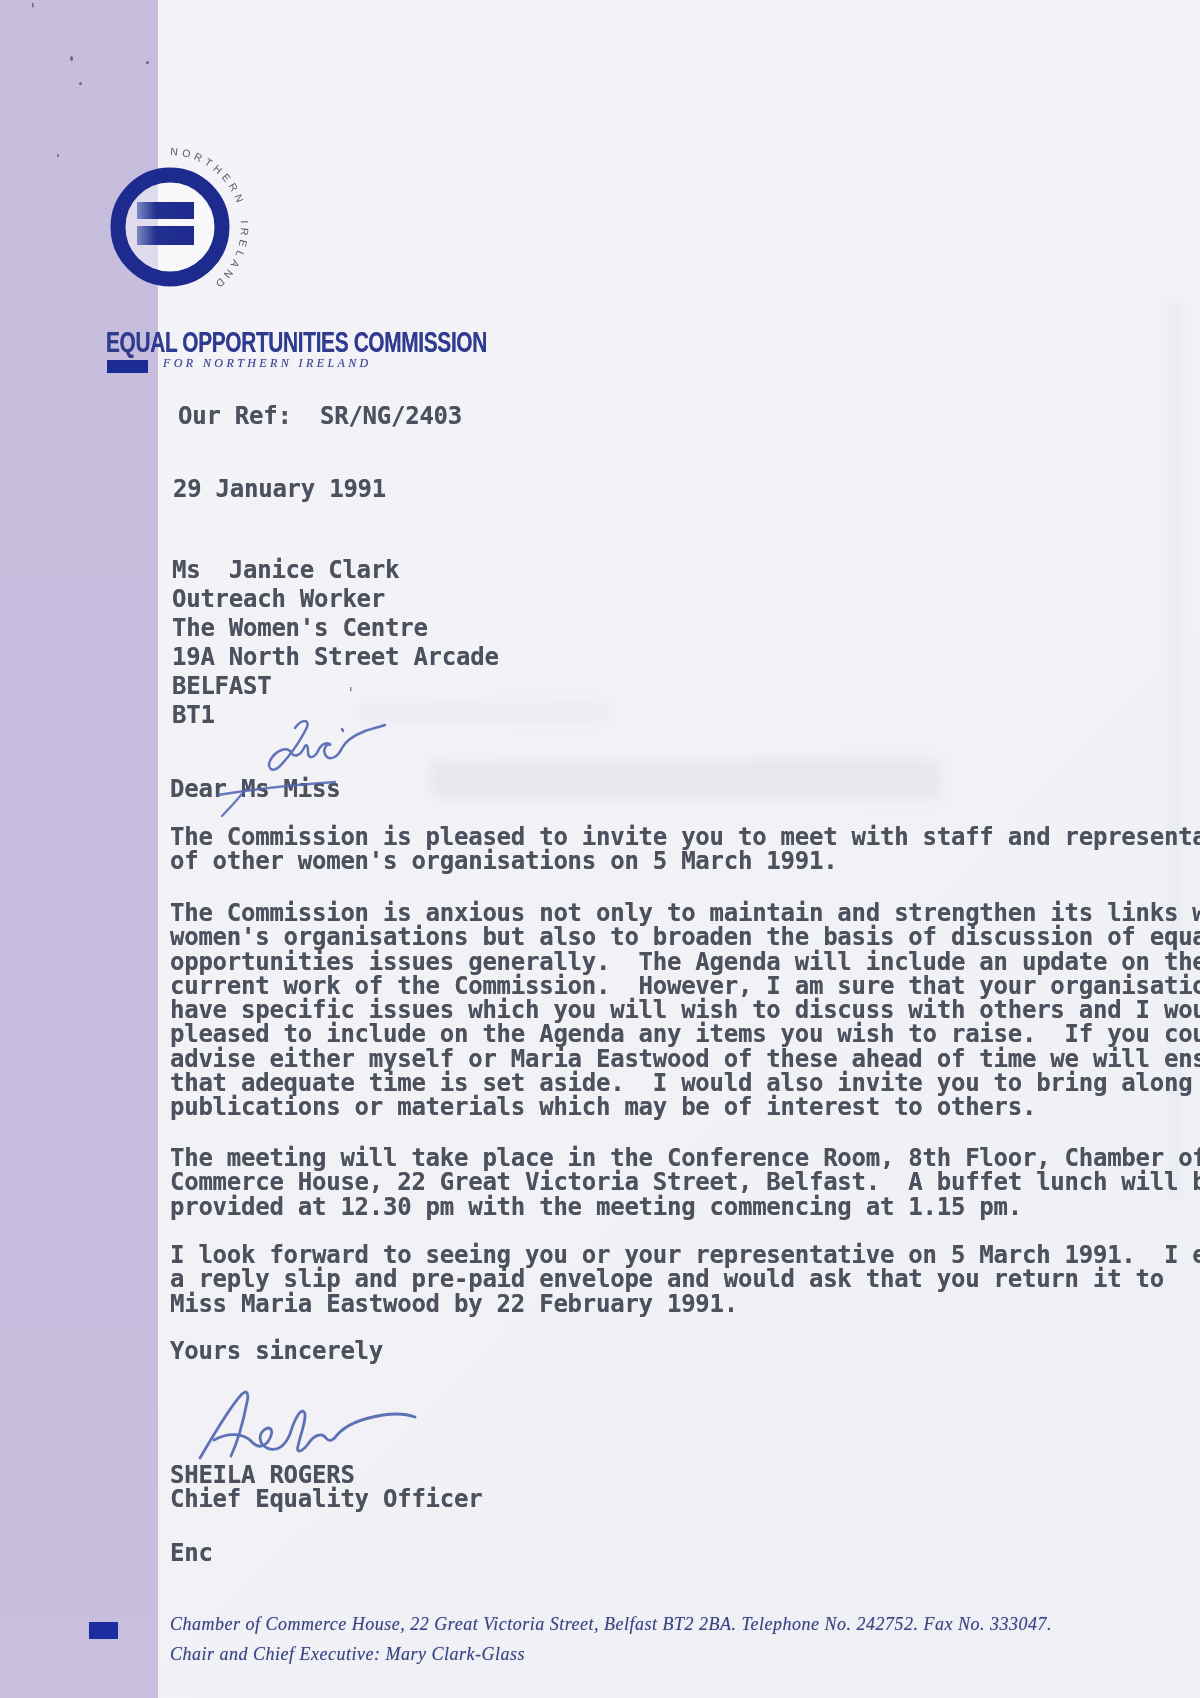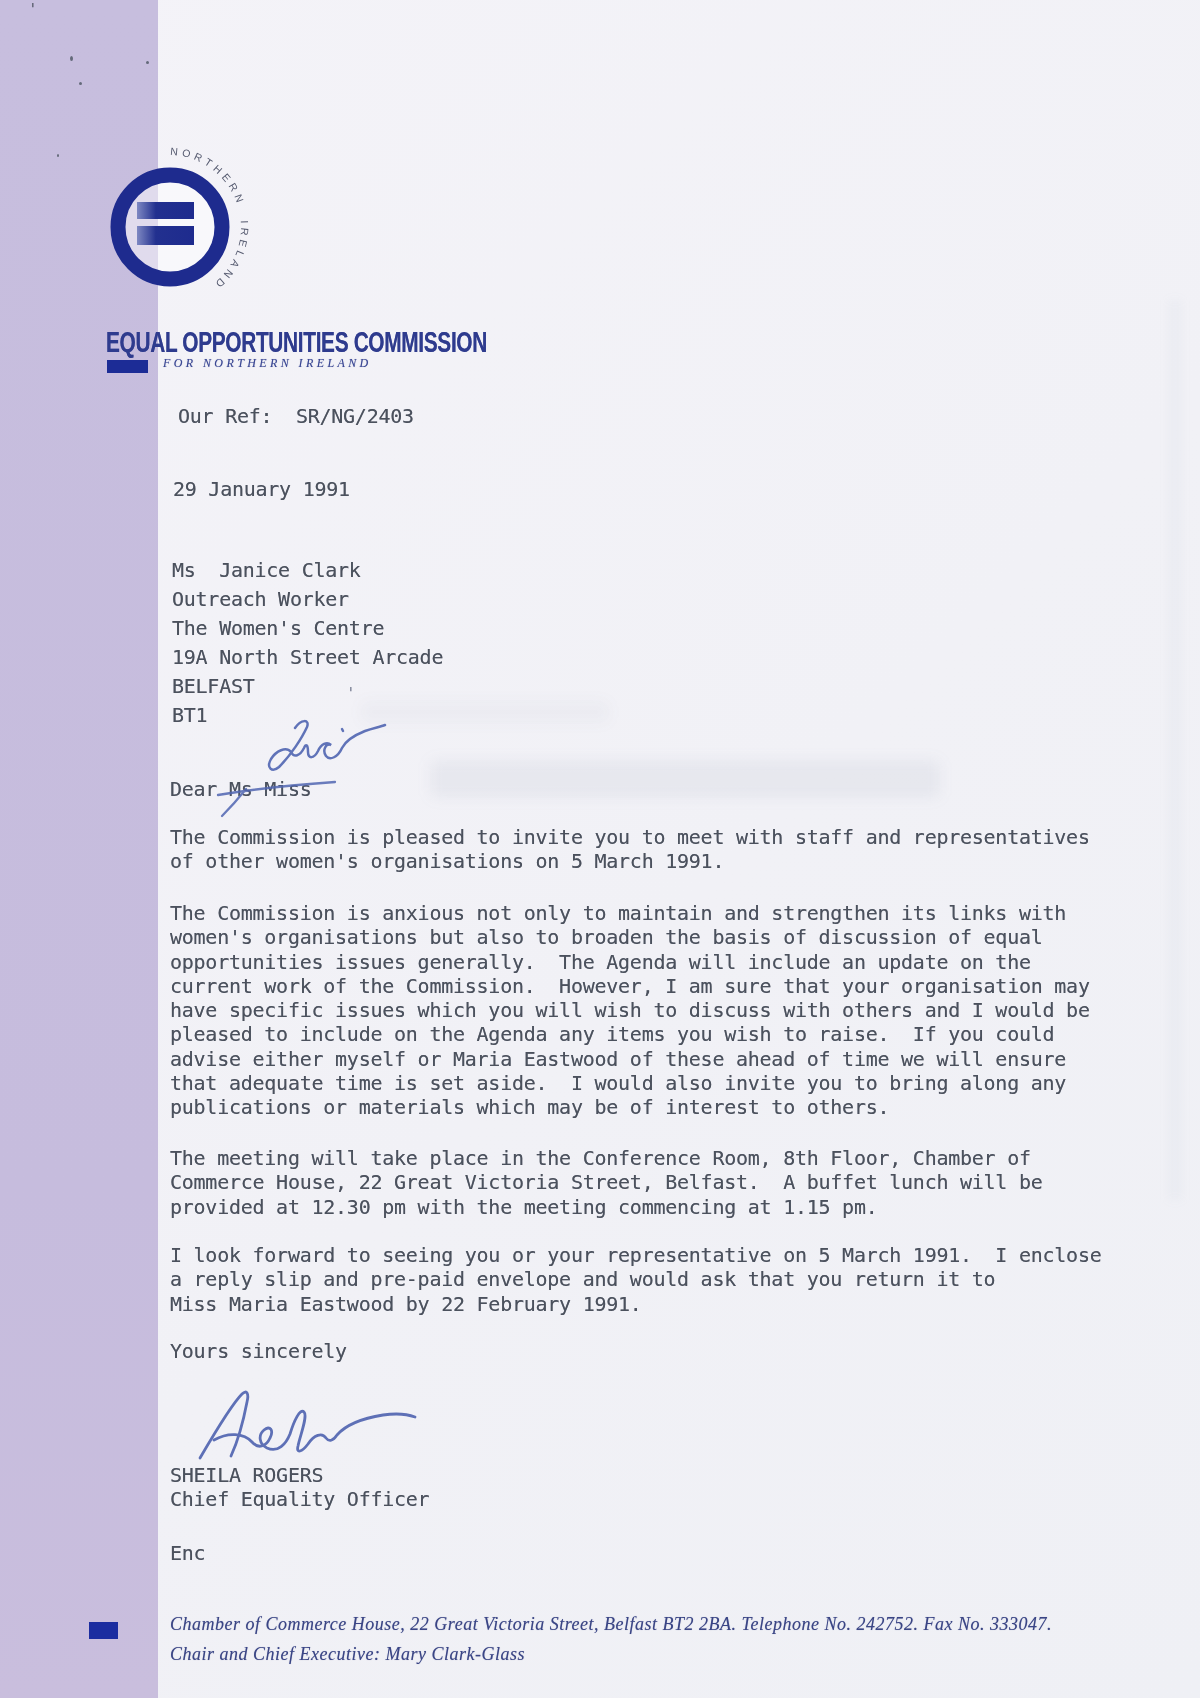--- a/index.html
+++ b/index.html
@@ -38,23 +38,24 @@
   .org-subtitle{
     position:absolute;left:163px;top:356px;
     font-family:"Liberation Serif",serif;font-style:italic;
     font-size:12px;color:#3b4894;letter-spacing:3.4px;white-space:nowrap;
     text-shadow:0 0 0.8px rgba(59,72,148,0.5);
   }
 
   .mono{
     position:absolute;
     font-family:"DejaVu Sans Mono","Liberation Mono",monospace;
-    font-size:20px;line-height:24.3px;letter-spacing:-0.25px;
+    font-size:24px;line-height:24.3px;letter-spacing:-0.25px;
     color:#4b515d;white-space:pre;
     text-shadow:0 0 0.6px rgba(70,76,92,0.55);
+    font-weight:bold;
   }
   .ref{left:178px;top:404px;}
   .date{left:173px;top:477px;}
   .recipient{left:172px;top:556px;line-height:29px;}
   .salutation{left:170px;top:777px;}
   .p1{left:170px;top:825px;}
   .p2{left:170px;top:901px;}
   .p3{left:170px;top:1146px;}
   .p4{left:170px;top:1243px;}
   .valediction{left:170px;top:1339px;}

